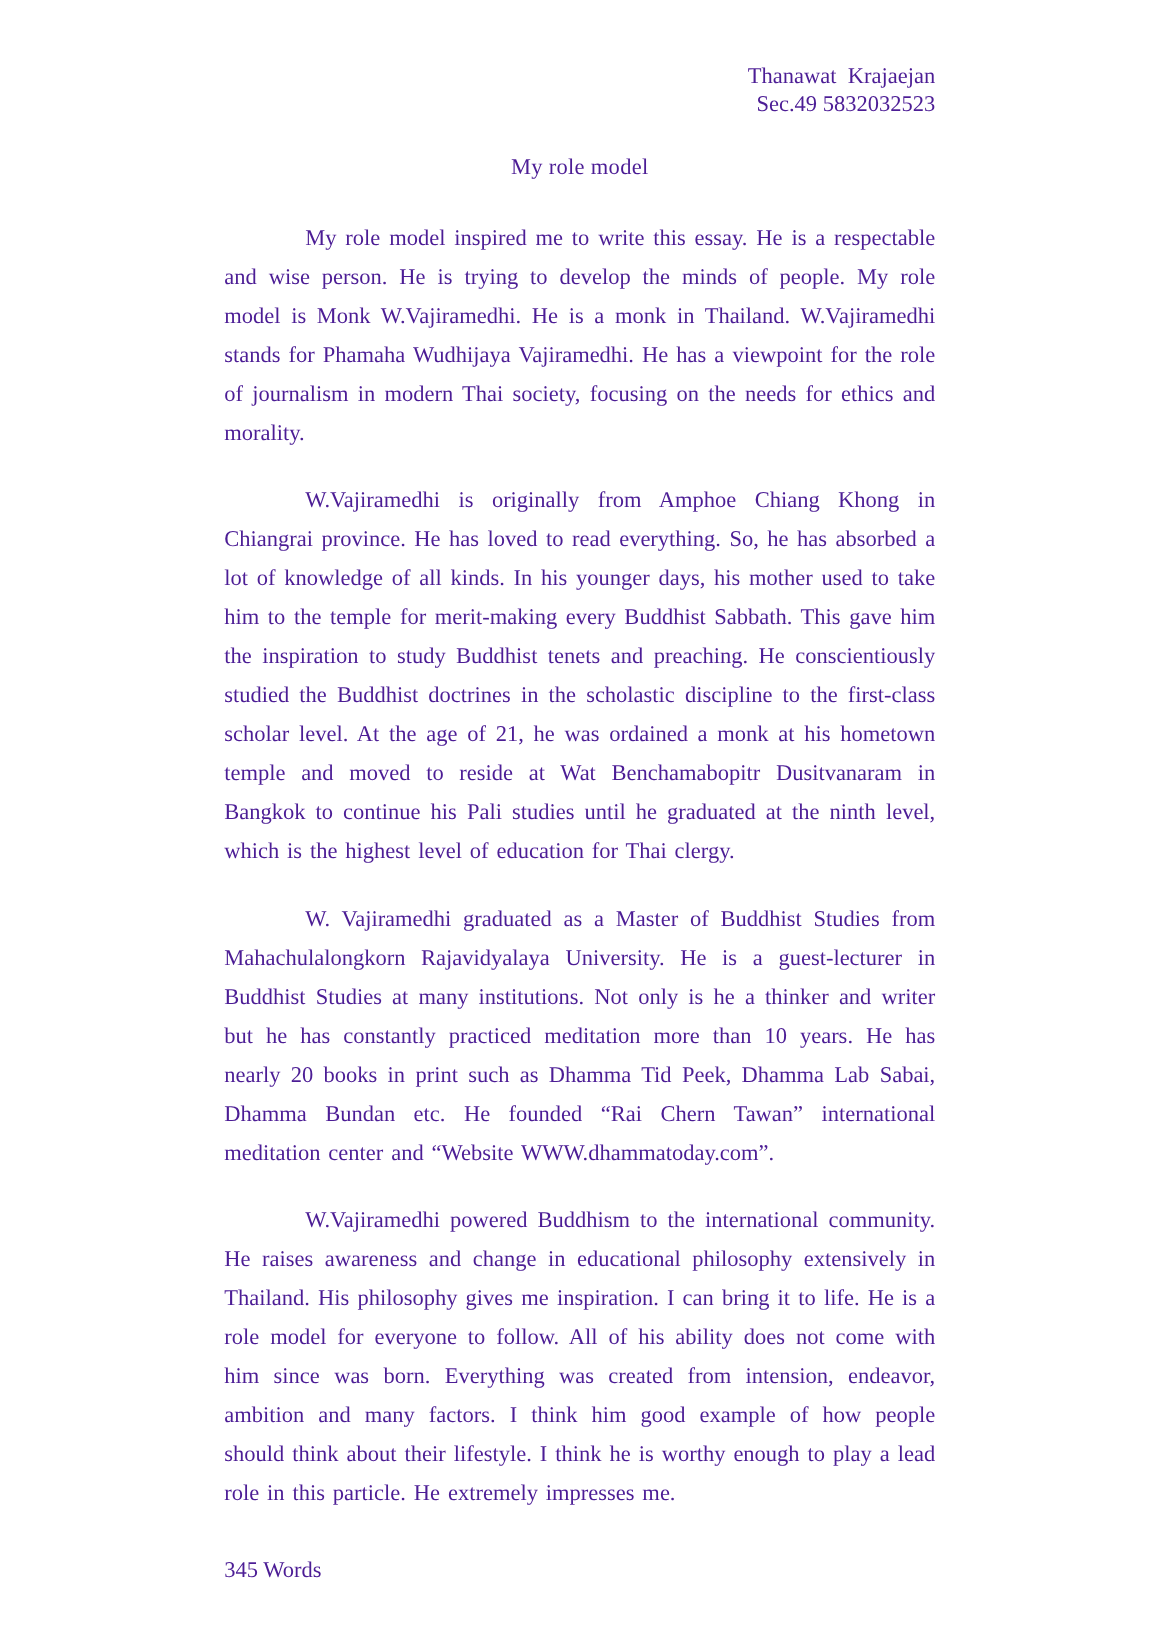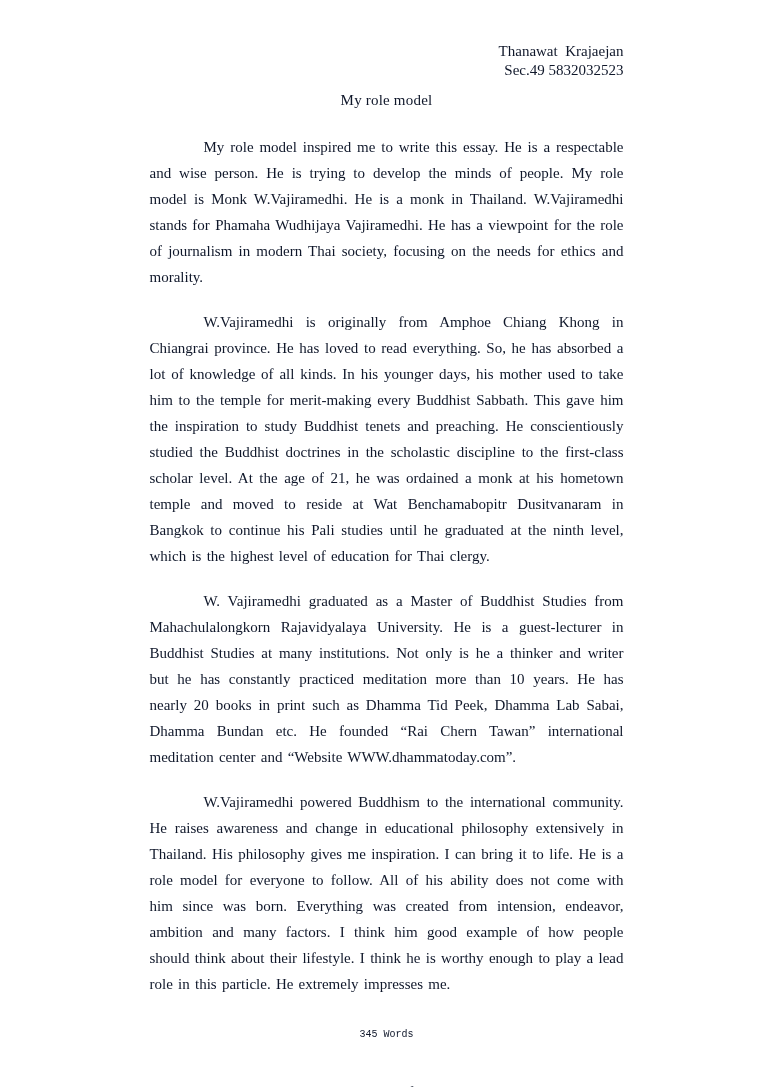--- a/index.html
+++ b/index.html
@@ -5,51 +5,50 @@
   * { margin: 0; padding: 0; box-sizing: border-box; }
   html, body { background: #ffffff; }
   .page {
     position: relative;
     width: 659px;
     height: 1087px;
     margin: 0 auto;
     background: #ffffff;
     overflow: hidden;
     font-family: "Liberation Serif", "DejaVu Serif", serif;
-    color: #0f172a;
+    color: #4c1d95;
     padding: 42px 90px 16px 95px;
   }
   .doc-header {
     text-align: right;
     font-size: 15px;
     line-height: 19px;
   }
   .doc-header .hline { white-space: pre-wrap; }
   .doc-title {
     text-align: center;
     font-size: 15px;
     font-weight: 400;
-    margin-top: 12px;
+    margin-top: 24px;
     letter-spacing: 0.2px;
   }
   .para {
     font-size: 15px;
     line-height: 26px;
     text-align: justify;
     text-indent: 54px;
     margin-top: 19px;
     word-spacing: 1.5px;
   }
   .para.first { margin-top: 25px; }
   .word-count {
-    text-align: center;
-    font-size: 10px;
+    text-align: left;
+    font-size: 15px;
     line-height: 26px;
     margin-top: 25px;
-    font-family: Liberation Mono, monospace;
   }
   .refs {
     margin-top: 32px;
     padding-left: 242px;
     font-size: 15px;
   }
   .refs .ref-line {
     line-height: 25px;
     margin-bottom: 12px;
     white-space: nowrap;

